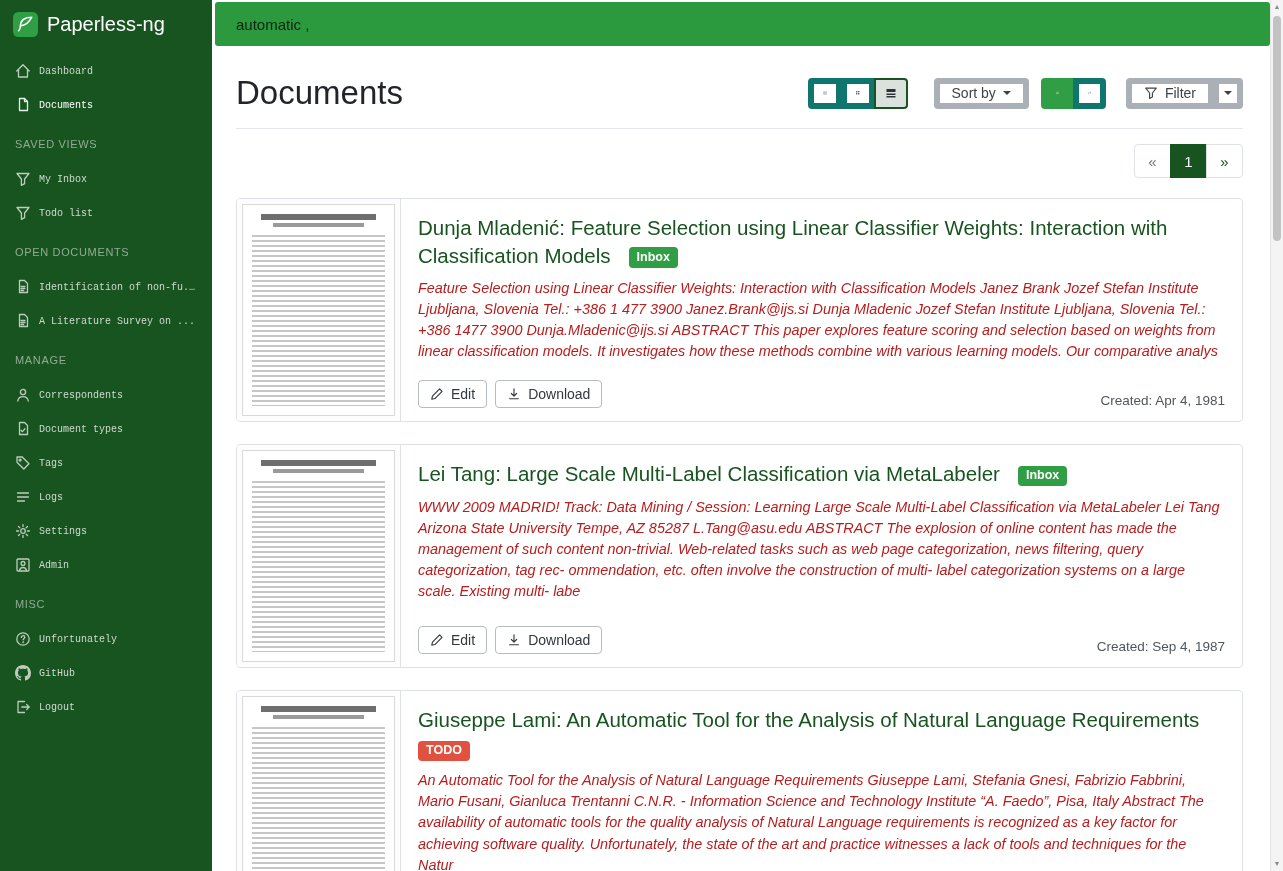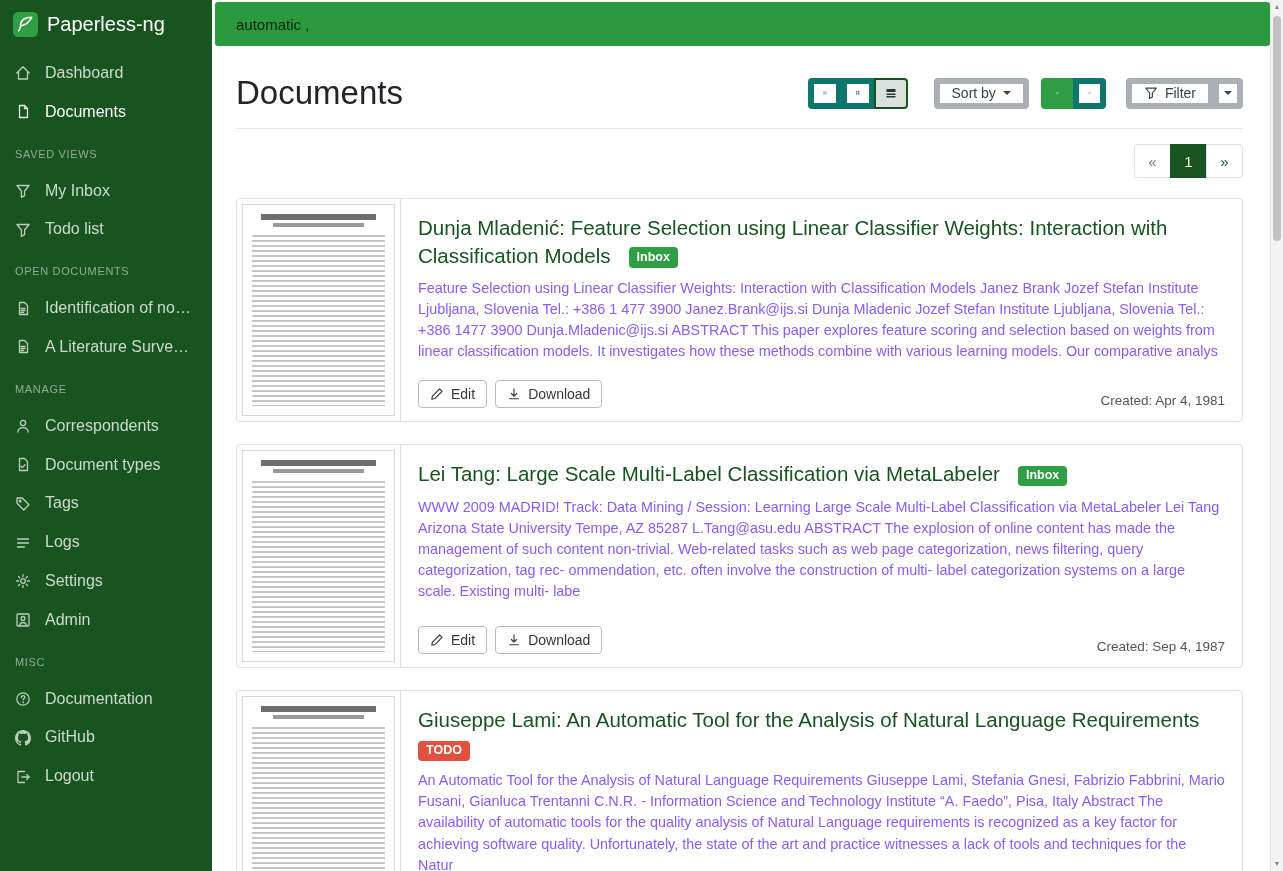--- a/index.html
+++ b/index.html
@@ -13,21 +13,21 @@
   *{box-sizing:border-box;margin:0;padding:0;}
   html,body{width:1283px;height:871px;overflow:hidden;}
   body{font-family:"Liberation Sans","DejaVu Sans",sans-serif;background:#fff;position:relative;color:#212529;}
 
   
   .sidebar{position:absolute;left:0;top:0;width:212px;height:100%;background:var(--sidebar-bg);color:#d6ded6;overflow:hidden;}
   .brand{display:flex;align-items:center;gap:9px;height:48px;padding:0 13px;color:#fff;cursor:pointer;}
   .brand-icon{width:25px;height:25px;flex:none;display:flex;}
   .brand-text{font-size:20px;font-weight:400;color:#fff;}
   .nav{list-style:none;padding:6px 0 0;}
-  .nav-item{display:flex;align-items:center;gap:14px;padding:9px 15px;font-size:16px;color:#cfdacf;cursor:pointer;line-height:1.3;white-space:nowrap;}
+  .nav-item{display:flex;align-items:center;gap:8px;padding:9px 15px;font-size:10px;color:#cfdacf;cursor:pointer;line-height:1.3;white-space:nowrap;font-family:Liberation Mono, monospace;}
   .nav-item.active{color:#ffffff;}
   .nav-icon{width:16px;height:16px;flex:none;display:flex;opacity:.9;}
   .section-title{padding:16px 15px 6px;font-size:11px;letter-spacing:.06em;color:#93ab96;}
   .nav-item .truncate{overflow:hidden;text-overflow:ellipsis;max-width:160px;}
 
   
   .topbar{position:absolute;left:212px;top:0;right:13px;height:48px;background:#ffffff;padding:2px 0 2px 3px;}
   .search-input{width:100%;height:44px;border:none;outline:none;background:var(--search-bg);color:#10230f;font-size:15px;padding:0 20px 0 21px;font-family:inherit;border-radius:3px;}
 
   
@@ -72,21 +72,21 @@
   .p-head{height:6px;background:#6e6e6e;margin:9px 18px 3px;}
   .p-sub{height:4px;background:#9a9a9a;margin:0 30px 8px;}
   .p-body{flex:1;margin:0 9px 9px;background:repeating-linear-gradient(to bottom,#c6c6c6 0 2px,transparent 2px 5px);}
   .card-body{flex:1;display:flex;flex-direction:column;padding:15px 17px 13px;min-width:0;}
   .doc-title{font-size:20.5px;font-weight:400;line-height:1.35;margin-bottom:9px;}
   .doc-title a{color:var(--accent);text-decoration:none;cursor:pointer;}
   .badge{display:inline-block;font-size:12.5px;font-weight:700;color:#fff;padding:3.5px 8px;border-radius:4px;vertical-align:2px;margin-left:18px;cursor:pointer;line-height:1.1;}
   .badge-inbox{background:var(--inbox);}
   .badge-todo{background:var(--todo);margin-left:0;}
   .badge-row{margin:-2px 0 9px;}
-  .excerpt{font-size:14.4px;line-height:1.46;color:#8b5cf6;}
+  .excerpt{font-size:14.4px;line-height:1.46;color:#b91c1c;font-style:italic;}
   .card-foot{margin-top:auto;display:flex;justify-content:space-between;align-items:flex-end;padding-top:14px;}
   .actions{display:flex;gap:8px;}
   .action-btn{display:inline-flex;align-items:center;gap:7px;padding:5px 11px;font-size:14px;border:1px solid #b6bcc2;border-radius:4px;background:#fff;color:#33383c;cursor:pointer;font-family:inherit;}
   .created{font-size:13.5px;color:#50565c;}
 
   .ic{width:16px;height:16px;}
   .ic-sm{width:14px;height:14px;}
 </style>
 </head>
 <body>
@@ -225,21 +225,21 @@
   <div class="section-title">MISC</div>
   <ul class="nav">
     <li class="nav-item">
       <span class="nav-icon">
           <svg class="ic" viewBox="0 0 16 16" fill="none" stroke="currentColor" stroke-width="1.3" stroke-linecap="round">
             <circle cx="8" cy="8" r="6.2"></circle>
             <path d="M6.4 6.4c0-1 .8-1.8 1.7-1.8 1 0 1.7.7 1.7 1.6 0 1.2-1.6 1.4-1.6 2.6"></path>
             <circle cx="8.2" cy="11.2" r="0.3" fill="currentColor"></circle>
           </svg>
         </span>
-      <span>Documentation</span>
+      <span>Unfortunately</span>
     </li>
     <li class="nav-item">
       <span class="nav-icon">
           <svg class="ic" viewBox="0 0 16 16">
             <path fill="currentColor" d="M8 0C3.58 0 0 3.58 0 8c0 3.54 2.29 6.53 5.47 7.59.4.07.55-.17.55-.38 0-.19-.01-.82-.01-1.49-2.01.37-2.53-.49-2.69-.94-.09-.23-.48-.94-.82-1.13-.28-.15-.68-.52-.01-.53.63-.01 1.08.58 1.23.82.72 1.21 1.87.87 2.33.66.07-.52.28-.87.51-1.07-1.78-.2-3.64-.89-3.64-3.95 0-.87.31-1.59.82-2.15-.08-.2-.36-1.02.08-2.12 0 0 .67-.21 2.2.82.64-.18 1.32-.27 2-.27s1.36.09 2 .27c1.53-1.04 2.2-.82 2.2-.82.44 1.1.16 1.92.08 2.12.51.56.82 1.27.82 2.15 0 3.07-1.87 3.75-3.65 3.95.29.25.54.73.54 1.48 0 1.07-.01 1.93-.01 2.2 0 .21.15.46.55.38A8.01 8.01 0 0 0 16 8c0-4.42-3.58-8-8-8z"></path>
           </svg>
         </span>
       <span>GitHub</span>
     </li>
     <li class="nav-item">

